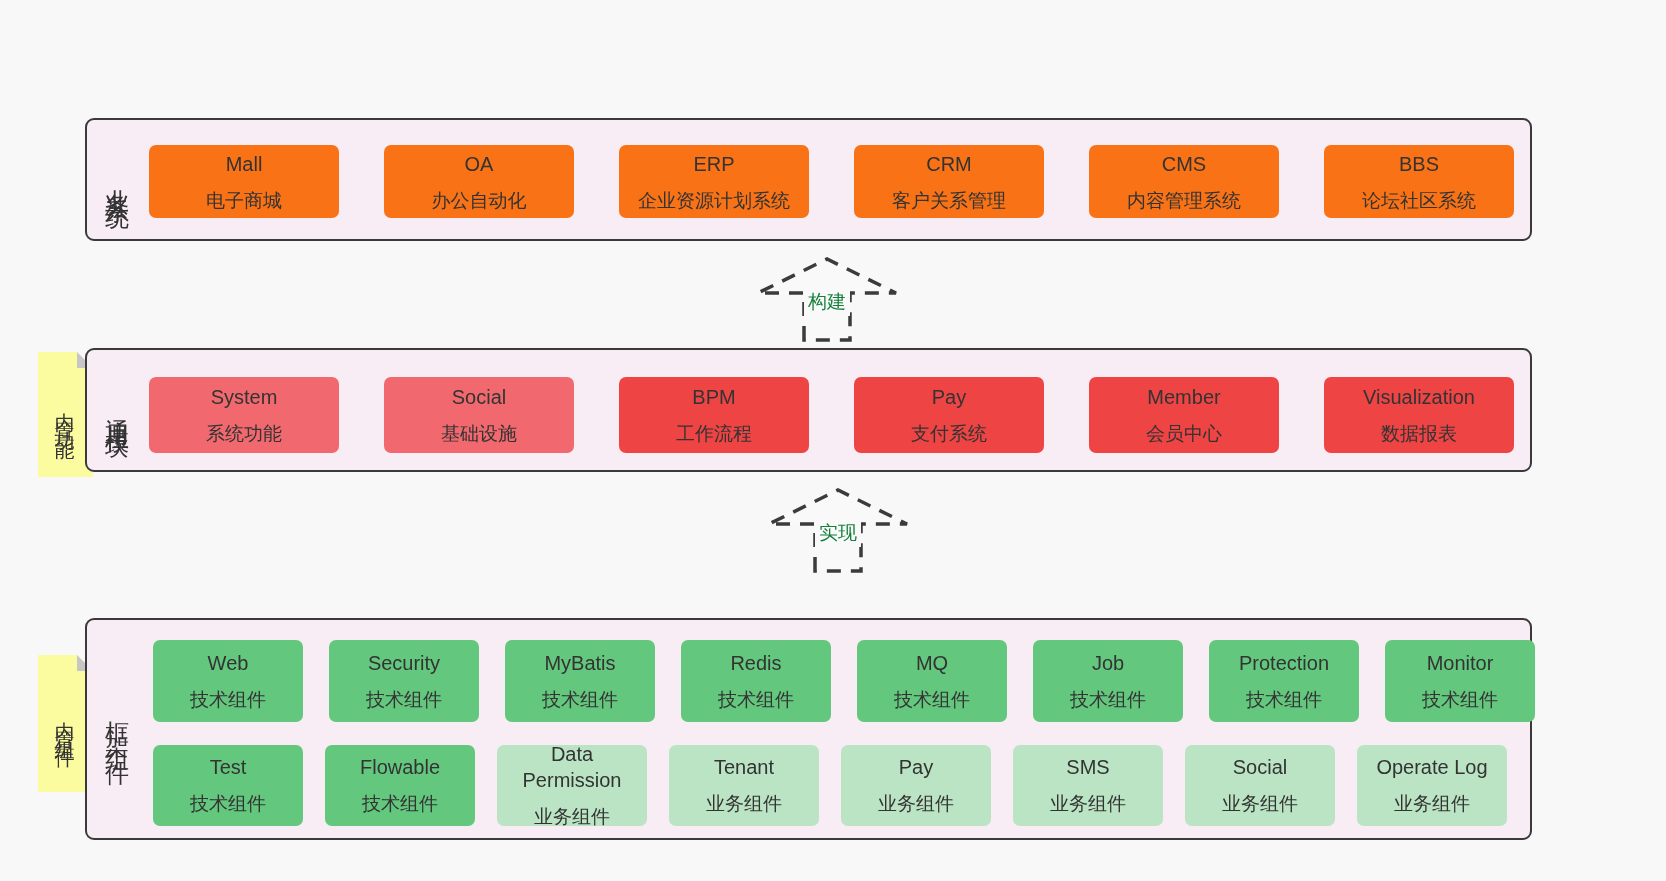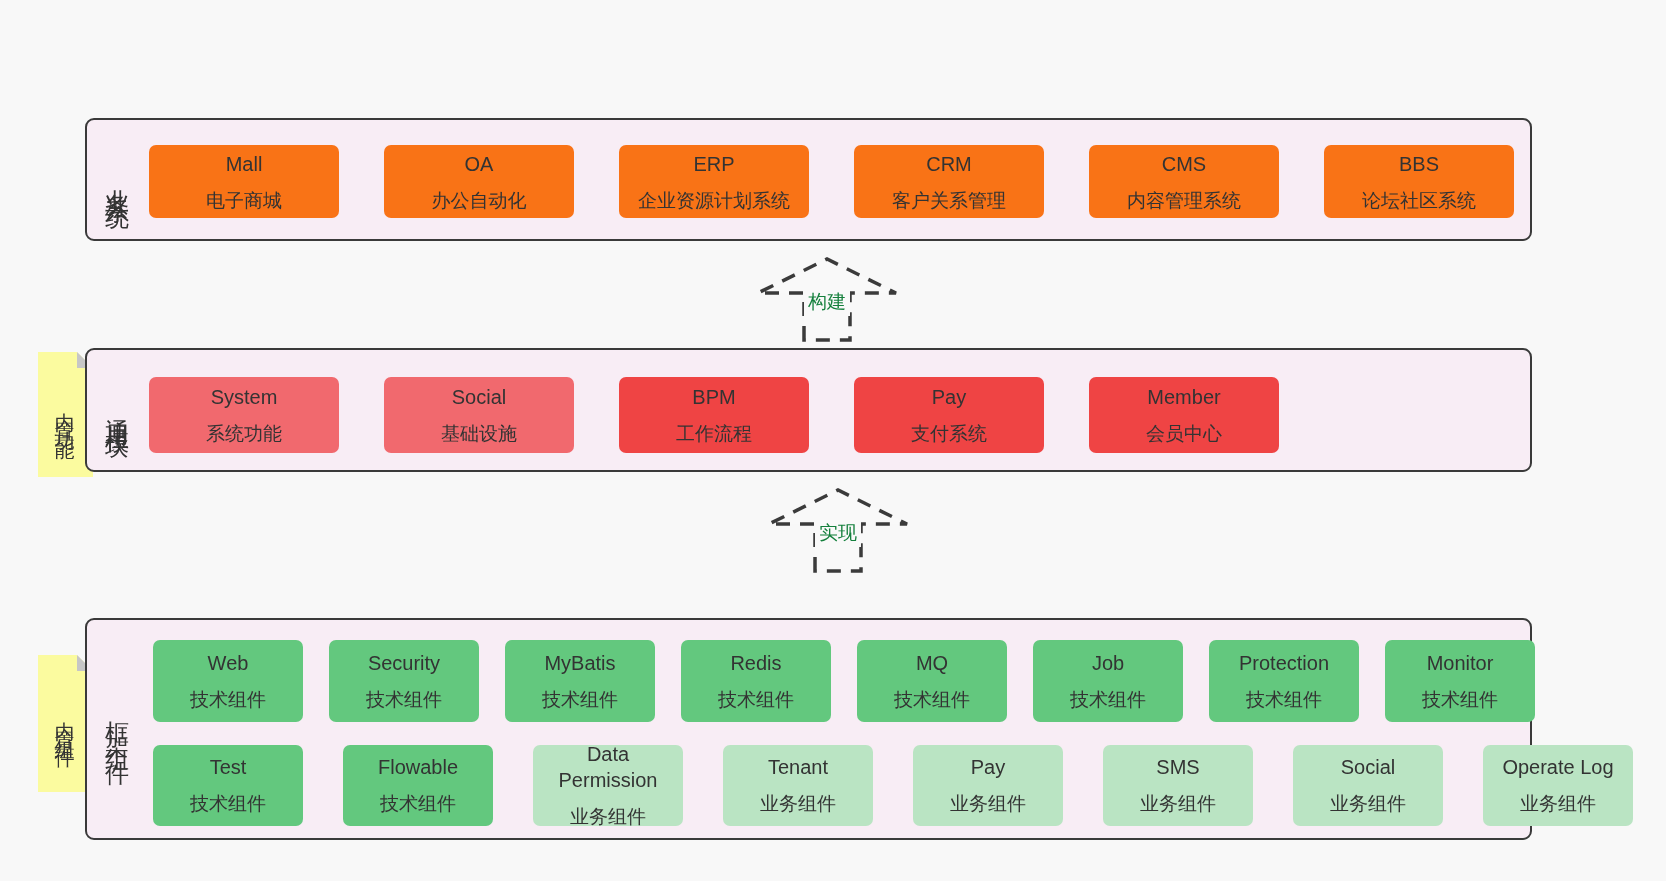--- a/index.html
+++ b/index.html
@@ -30,21 +30,21 @@
   .pink { background:#ef4444; }
   .gd   { background:#63c87e; }
   .gl   { background:#bae4c3; }
 
   .row-a { left:62px; top:25px; gap:45px; }
   .row-a .box { width:190px; height:73px; }
   .row-b { left:62px; top:27px; gap:45px; }
   .row-b .box { width:190px; height:76px; }
   .row-c1 { left:66px; top:20px; gap:26px; }
   .row-c1 .box { width:150px; height:82px; }
-  .row-c2 { left:66px; top:125px; gap:40px; }
+  .row-c2 { left:66px; top:125px; gap:22px; }
   .row-c2 .box { width:150px; height:81px; }
 
   .tag {
     position:absolute; left:38px; width:55px; z-index:0; background:#fbfb9f;
     clip-path:polygon(0 0, calc(100% - 16px) 0, 100% 16px, 100% 100%, 0 100%);
   }
   .tag-text {
     position:absolute; left:50%; top:50%; transform:translate(-50%,-50%);
     writing-mode:vertical-rl; text-orientation:upright;
     font-size:20px; letter-spacing:9px; white-space:nowrap; color:#333;
@@ -134,20 +134,24 @@
         <span class="s">工作流程</span>
       </div>
       <div class="box pink">
         <span class="t">Pay</span>
         <span class="s">支付系统</span>
       </div>
       <div class="box pink">
         <span class="t">Member</span>
         <span class="s">会员中心</span>
       </div>
+      <div class="box pink">
+        <span class="t">Visualization</span>
+        <span class="s">数据报表</span>
+      </div>
     </div>
   </div>
 
   <div class="band" style="top:618px; height:222px;">
     <div class="band-label spread">框架组件</div>
     <div class="boxes-row row-c1">
       <div class="box gd">
         <span class="t">Web</span>
         <span class="s">技术组件</span>
       </div>

